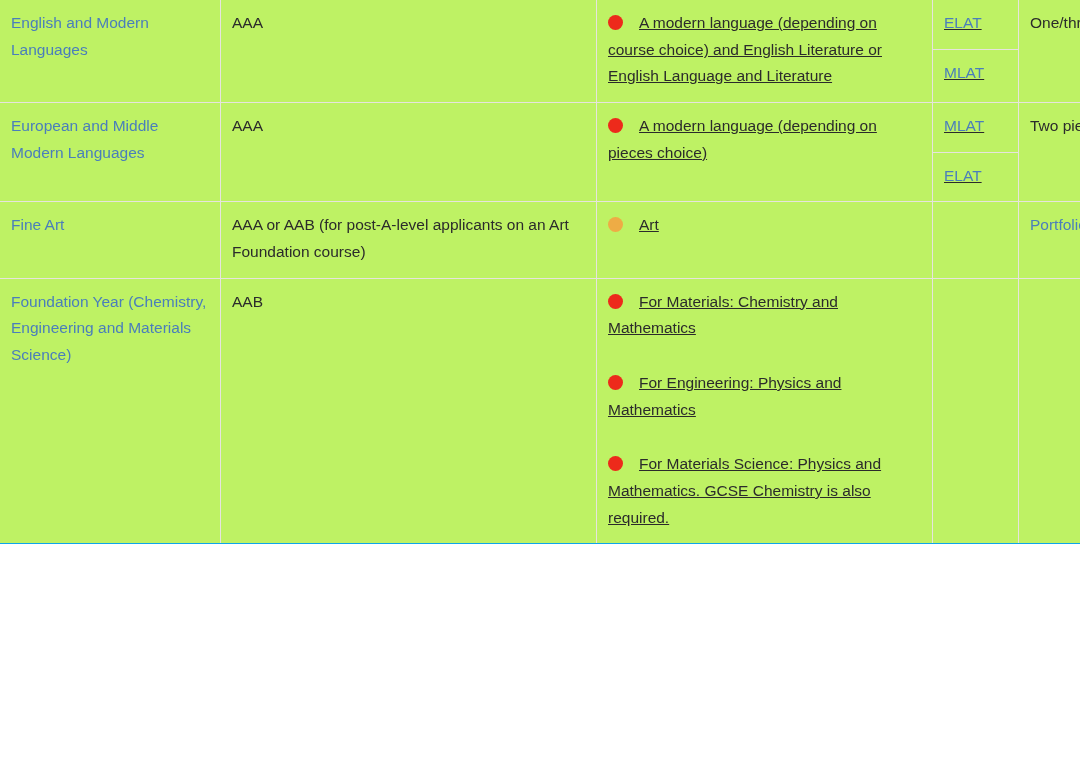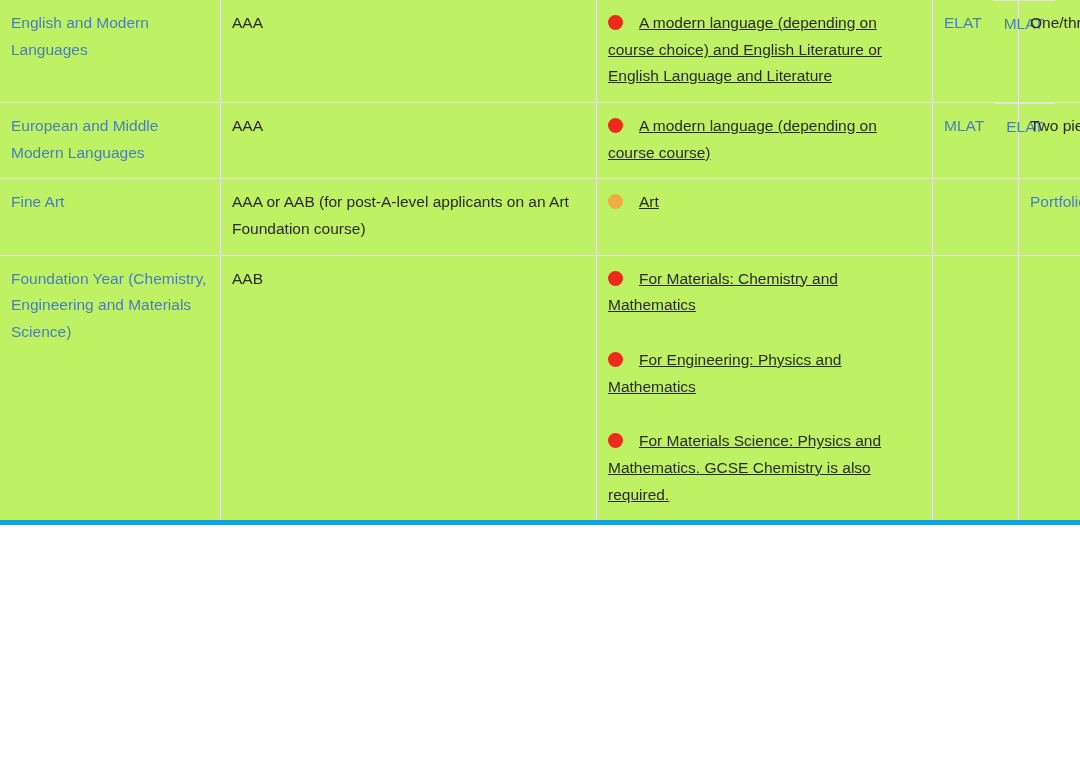--- a/index.html
+++ b/index.html
@@ -33,21 +33,21 @@
     border: 1px solid #e6e4de;
     border-top: none;
     vertical-align: top;
     padding: 10px 11px 12px 11px;
     line-height: 1.72;
     color: #2b2b2b;
     font-size: 15.5px;
     background: #bef264;
   }
   table.req-table tr:last-child td {
-    border-bottom: 5px solid #0ea5e9;
+    border-bottom: 1px solid #0ea5e9;
   }
   table.req-table td.first-col { border-left: none; }
   table.req-table td.last-col  { border-right: none; }
 
   
   .col-course { width: 198px; }
   .col-offer  { width: 353px; }
   .col-subj   { width: 313px; }
   .col-test   { width: 85px;  padding: 0 !important; }
   .col-extra  { width: 131px; }
@@ -85,22 +85,23 @@
     flex: none;
   }
   .dot-red    { background: #ed2a1b; }
   .dot-orange { background: #eeac45; }
 
   .bullet-text { display: inline; }
 
   
   .test-stack {
     display: flex;
-    flex-direction: row;
+    flex-direction: column;
     height: 100%;
+    text-decoration: underline;
   }
   .test-item {
     padding: 10px 11px 12px 11px;
     box-sizing: border-box;
   }
   .test-item + .test-item {
     border-top: 1px solid #e6e4de;
   }
   .test-item.fill { flex: 1; }
 
@@ -132,21 +133,21 @@
           </td>
           <td class="col-extra last-col"><span>One/three pieces</span></td>
         </tr>
         <tr>
           <td class="col-course first-col">
             <a class="link course-name">European and Middle Modern Languages</a>
           </td>
           <td class="col-offer"><span>AAA</span></td>
           <td class="col-subj">
             <ul class="bullets">
-              <li><span class="dot dot-red"></span><span class="bullet-text">A modern language (depending on course course)</span></li>
+              <li><span class="dot dot-red"></span><span class="bullet-text">A modern language (depending on pieces choice)</span></li>
             </ul>
           </td>
           <td class="col-test">
             <div class="test-stack">
               <div class="test-item"><a class="link">MLAT</a></div>
               <div class="test-item fill"><a class="link">ELAT</a></div>
             </div>
           </td>
           <td class="col-extra last-col"><span>Two pieces</span></td>
         </tr>

